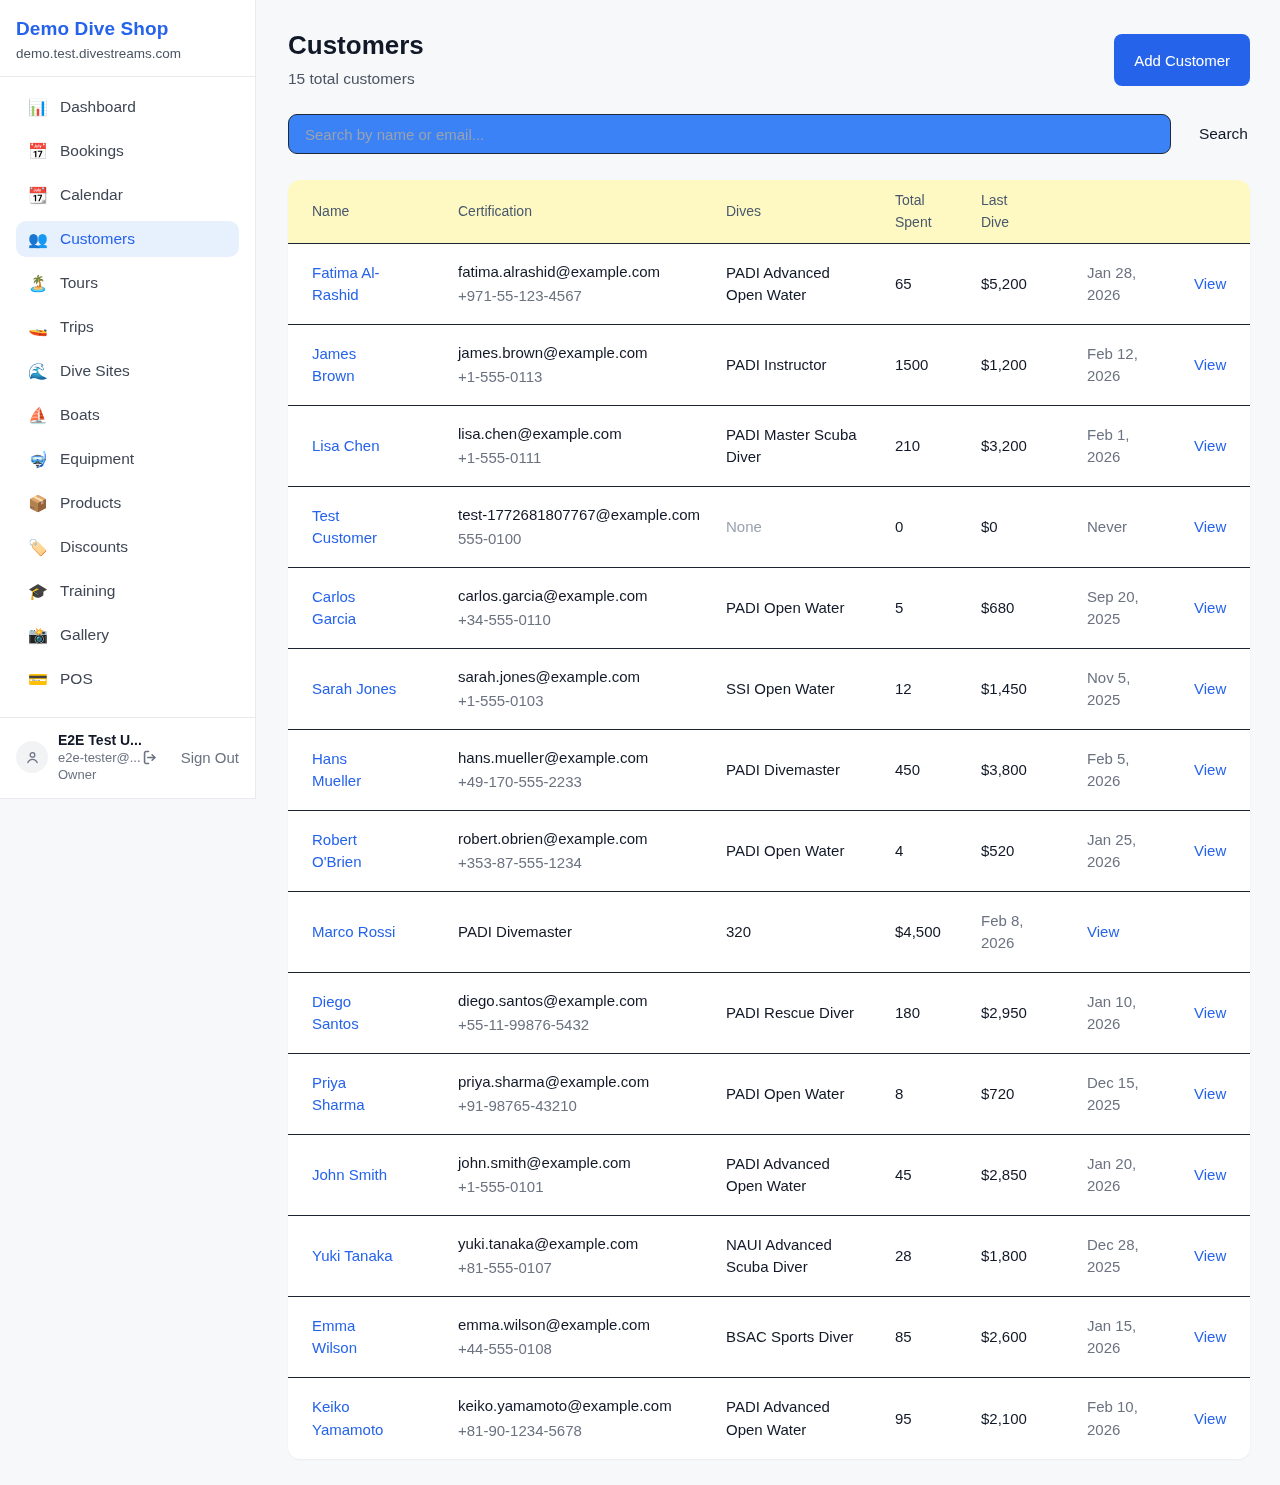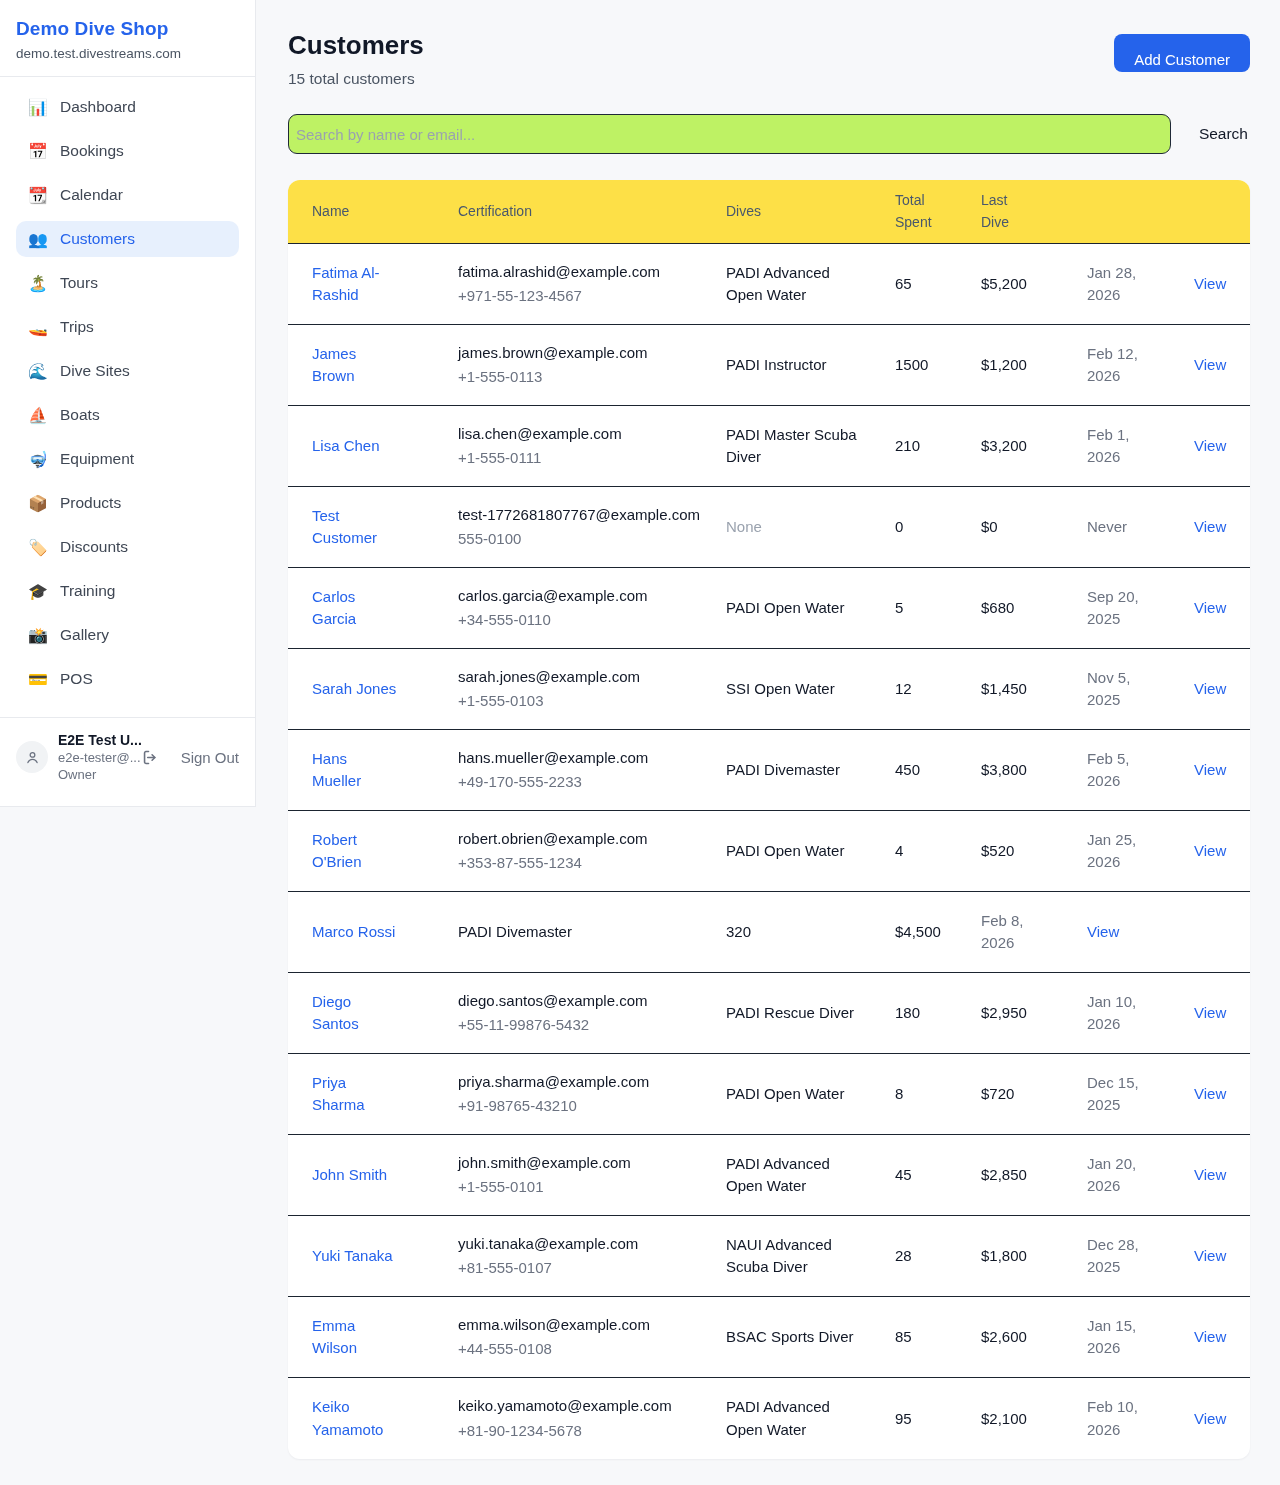--- a/index.html
+++ b/index.html
@@ -11,21 +11,21 @@
     position: relative;
     overflow: hidden;
   }
 
   
   .sidebar {
     position: absolute; left: 0; top: 0; width: 256px;
     background: #ffffff;
     border-right: 1px solid #e8eaee;
     border-bottom: 1px solid #e8eaee;
-    padding-bottom: 8px;
+    padding-bottom: 0;
   }
   .brand { padding: 18px 16px 15px 16px; }
   .brand-name { color: #2563eb; font-size: 19px; font-weight: bold; letter-spacing: .1px; }
   .brand-domain { color: #4b5563; font-size: 13.5px; margin-top: 6px; }
   .divider { height: 1px; background: #e8eaee; }
   .nav { padding: 12px 16px; }
   .nav-item {
     display: flex; align-items: center; gap: 12px;
     height: 36px; padding: 0 12px; margin-bottom: 8px;
     border-radius: 10px; cursor: pointer;
@@ -52,42 +52,42 @@
   }
 
   
   .main { margin-left: 256px; padding: 30px 30px 0 32px; }
   .page-header { display: flex; justify-content: space-between; align-items: flex-start; }
   .page-title { font-size: 26px; font-weight: bold; color: #111827; }
   .page-subtitle { font-size: 15.5px; color: #4b5563; margin-top: 9px; }
   .btn-primary {
     background: #2563eb; color: #ffffff; border: none; cursor: pointer;
     font-family: inherit; font-size: 15px; font-weight: 500;
-    padding: 17px 20px; height: 38px; border-radius: 8px; margin-top: 4px;
+    padding: 17px 20px; height: 52px; border-radius: 8px; margin-top: 4px;
   }
 
   .search-row { display: flex; align-items: center; margin-top: 26px; }
   .search-input {
-    flex: 1; height: 40px; background: #bef264;
+    flex: 1; height: 40px; background: #3b82f6;
     border: 1px solid #1f2937; border-radius: 9px;
-    padding: 0 7px; font-family: inherit; font-size: 15px; color: #111827;
+    padding: 0 16px; font-family: inherit; font-size: 15px; color: #111827;
   }
   .search-input::placeholder { color: #9aa2ae; }
   .search-btn {
     background: none; border: none; cursor: pointer; font-family: inherit;
     font-size: 15.5px; color: #111827; margin-left: 26px; padding: 4px 2px;
   }
 
   
   .card {
     margin-top: 26px; background: #ffffff; border-radius: 12px;
     overflow: hidden; box-shadow: 0 1px 2px rgba(16,24,40,.05);
   }
   .thead {
-    background: #fde047; border-bottom: 1px solid #1b2430;
+    background: #fef9c3; border-bottom: 1px solid #1b2430;
     min-height: 62px;
   }
   .trow, .thead {
     display: grid;
     grid-template-columns: 146px 268px 169px 86px 106px 107px 1fr;
     align-items: center; padding: 0 24px;
   }
   .th { font-size: 14px; color: #49586c; padding: 10px 10px 10px 0; line-height: 1.55; }
   .th .narrow { display: inline-block; max-width: 44px; }
   .trow { border-bottom: 1px solid #1b2430; min-height: 81px; }

